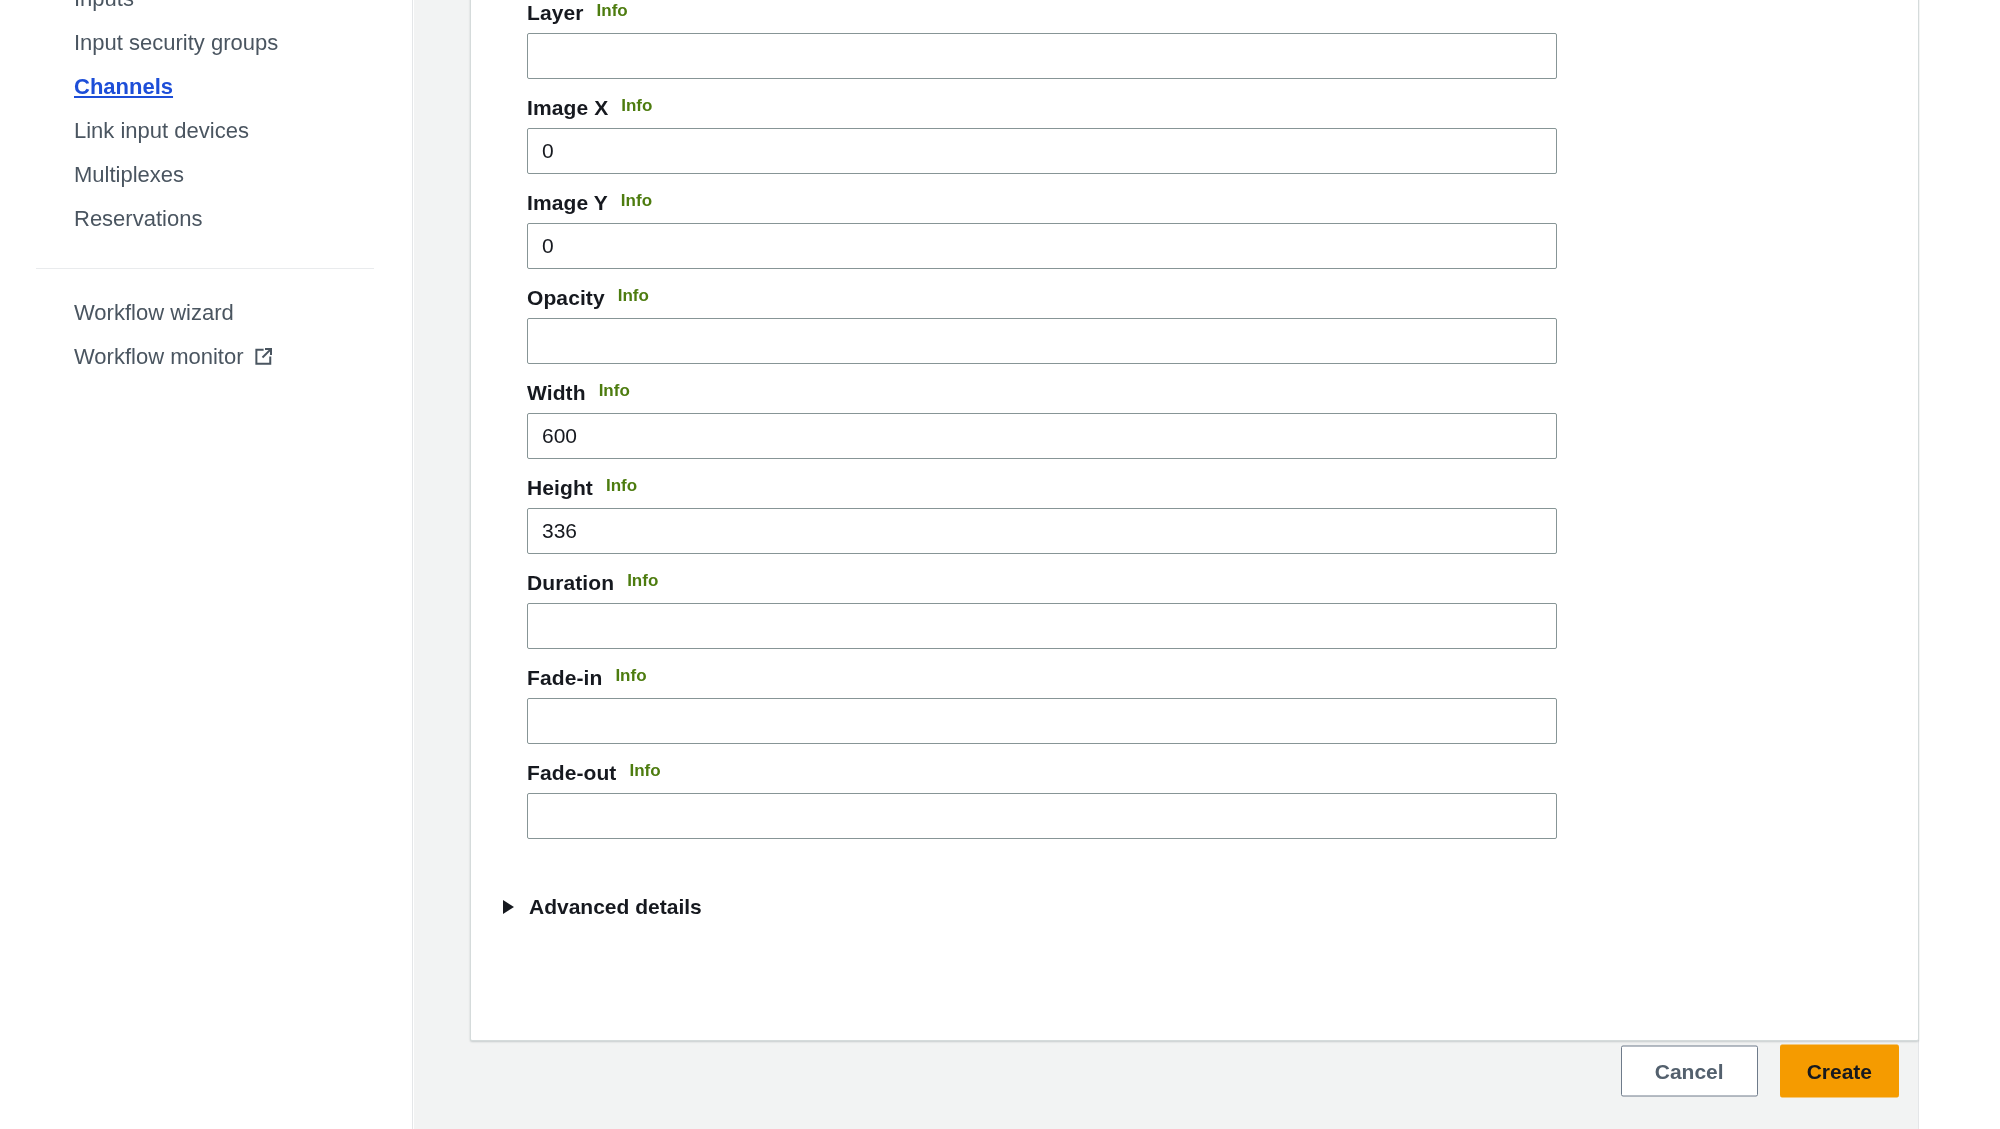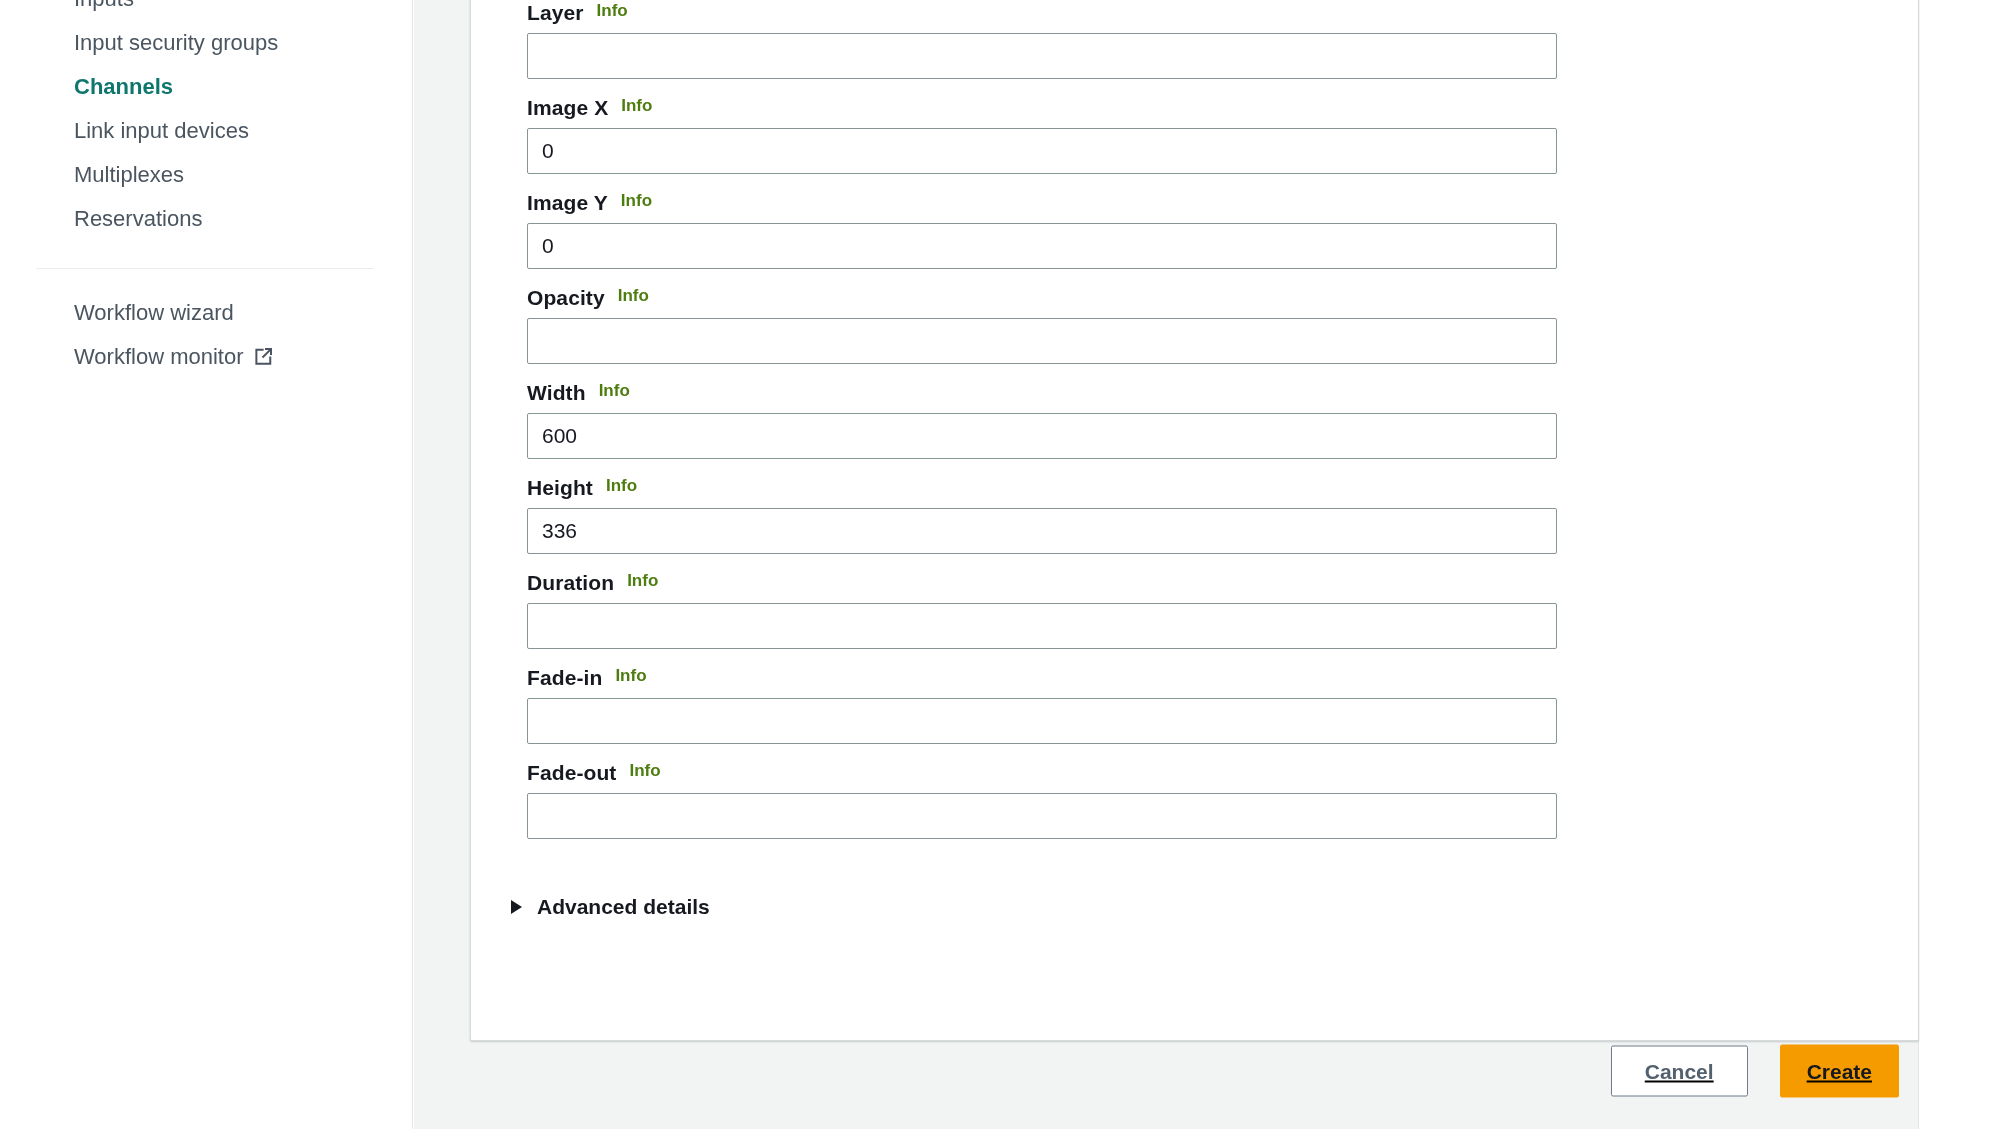--- a/index.html
+++ b/index.html
@@ -32,21 +32,21 @@
   .nav-item {
     display: block;
     font-size: 22px;
     line-height: 44px;
     color: #4a5560;
     padding-left: 74px;
     white-space: nowrap;
     cursor: pointer;
   }
   .nav-item.clipped { margin-top: -23px; }
-  .nav-item.active { color: #0f766e; font-weight: 700; }
+  .nav-item.active { color: #1d4ed8; font-weight: 700; text-decoration: underline; }
   .nav-divider {
     height: 1px;
     background: #e9ebed;
     margin: 27px 38px 0 36px;
   }
   .nav-group-2 { margin-top: 22px; }
   .ext-icon {
     display: inline-block;
     vertical-align: -3px;
     margin-left: 9px;
@@ -112,21 +112,21 @@
     font-size: 21px;
     color: #16191f;
     padding: 0 14px;
     outline: none;
   }
   .text-input::placeholder { color: #9BA7B6; }
 
   
   .expander {
     margin-top: 56px;
-    padding-left: 40px;
+    padding-left: 32px;
     display: flex;
     align-items: center;
     cursor: pointer;
     width: max-content;
   }
   .expander-caret {
     width: 0; height: 0;
     border-left: 11px solid #16191f;
     border-top: 7px solid transparent;
     border-bottom: 7px solid transparent;
@@ -139,22 +139,21 @@
   }
 
   
   .footer-actions {
     position: absolute;
     right: 19px;
     top: 1071px;
     transform: translateY(-50%);
     display: flex;
     align-items: center;
-    gap: 32px;
-    text-decoration: underline;
+    gap: 22px;
   }
   .btn {
     font-family: "Liberation Sans", sans-serif;
     font-size: 21px;
     font-weight: 700;
     border-radius: 2px;
     cursor: pointer;
     line-height: 1;
   }
   .btn-cancel {

